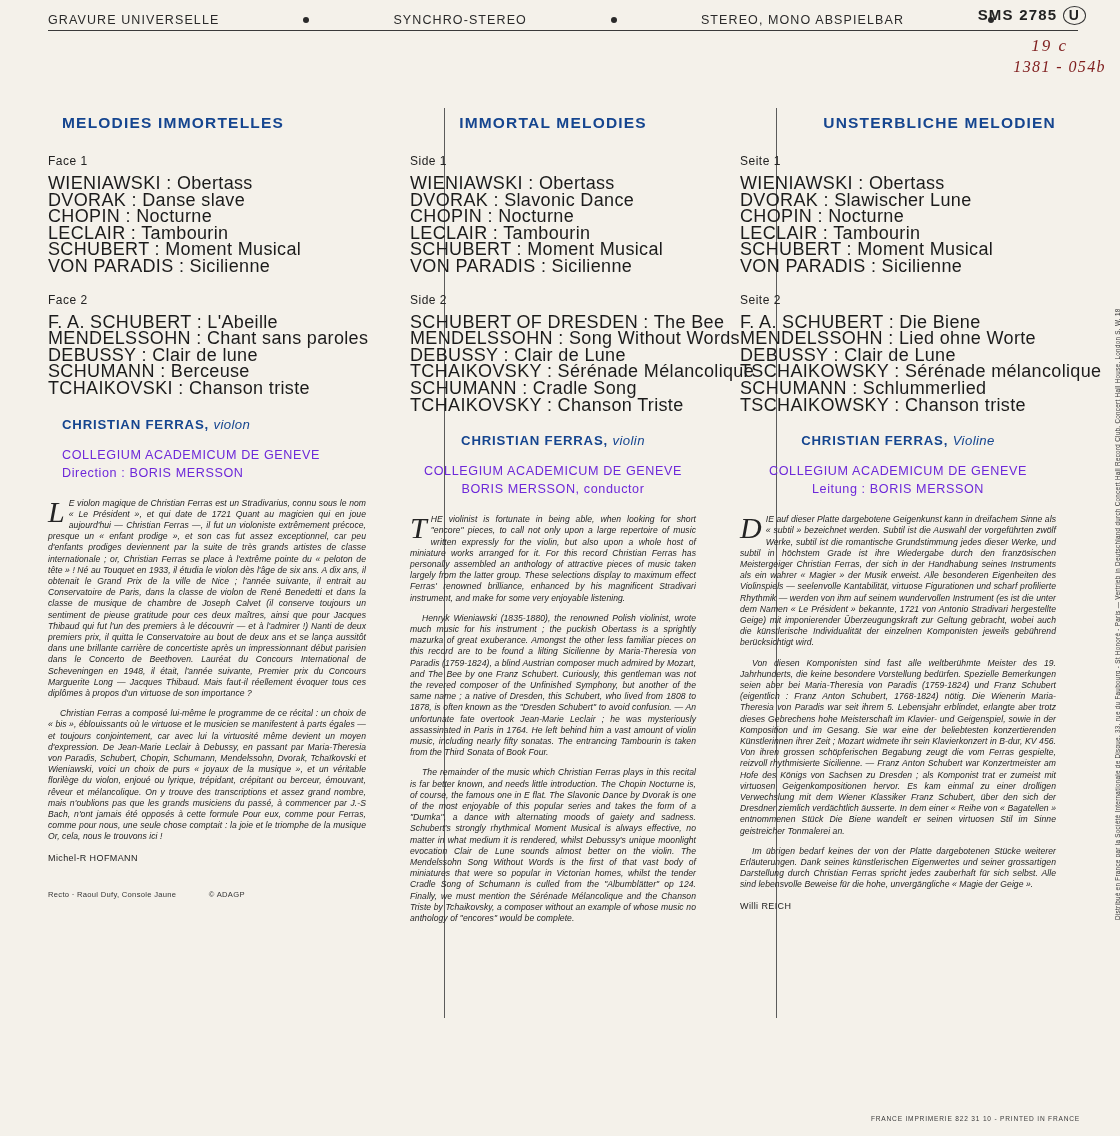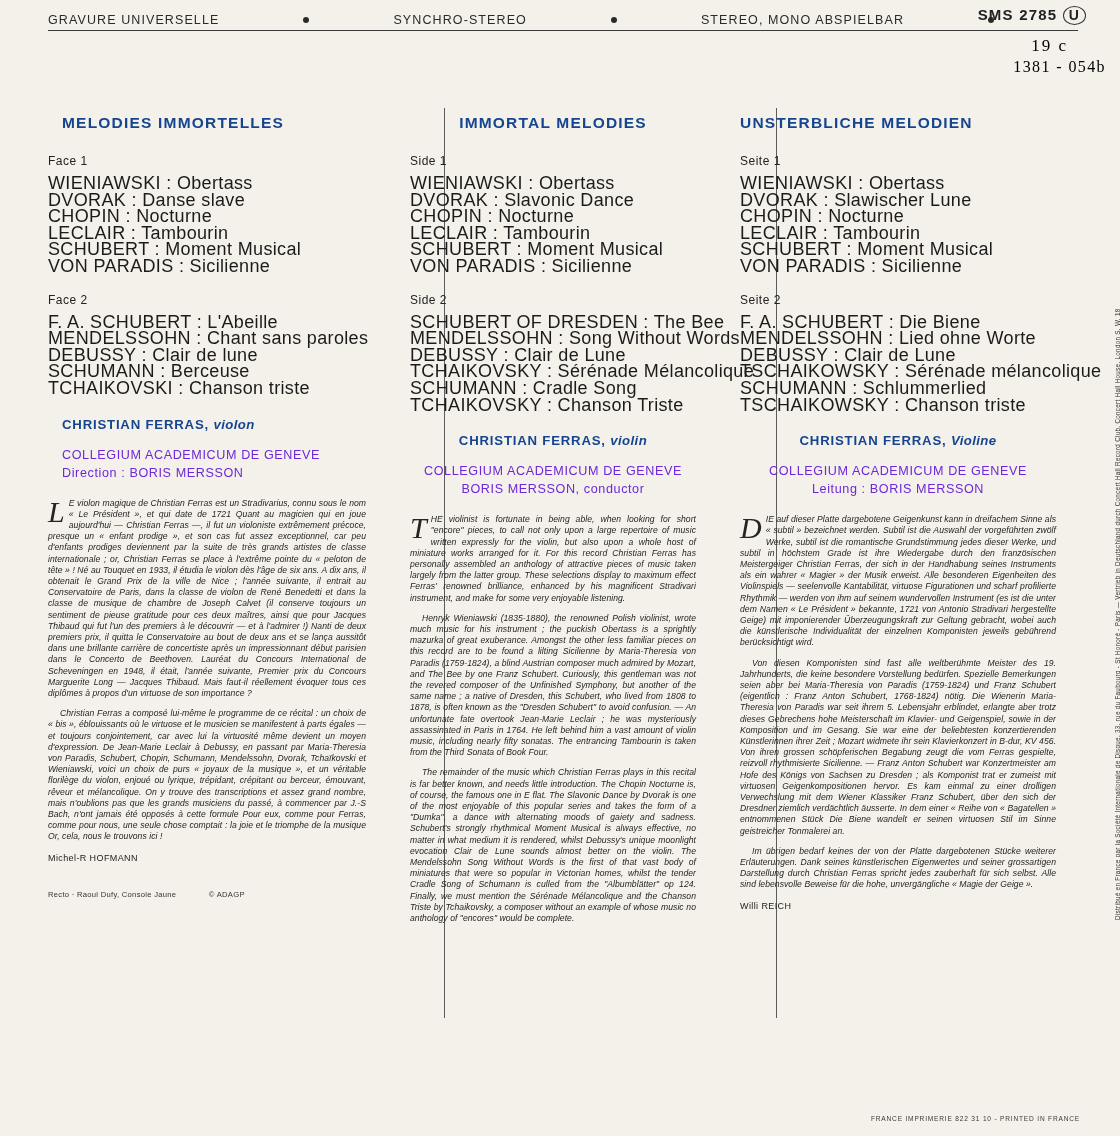--- a/index.html
+++ b/index.html
@@ -63,21 +63,22 @@
     border: 1px solid #333;
     border-radius: 50%;
     padding: 0 5px;
     font-size: 14px;
     line-height: 17px;
   }
   
   .hand {
     position: absolute;
     font-family: "Liberation Serif", serif;
-    color: #000000;
+    color: #7f1d1d;
+    font-style: italic;
   }
   .hand1 { right: 52px; top: 36px; font-size: 17px; letter-spacing: 2px; }
   .hand2 { right: 14px; top: 58px; font-size: 16px; letter-spacing: 1.4px; }
 
   
   .side-vert {
     position: absolute;
     right: 6px;
     top: 140px;
     width: 780px;
@@ -118,21 +119,21 @@
 
   h1.coltitle {
     font-size: 15.5px;
     font-weight: bold;
     letter-spacing: 1.2px;
     color: #15458f;
     margin: 14px 0 22px 0;
     text-align: center;
   }
   .col1 h1.coltitle { text-align: left; padding-left: 14px; }
-  .col3 h1.coltitle { text-align: left; }
+  .col3 h1.coltitle { text-align: right; }
 
   .side-label {
     font-size: 12px;
     letter-spacing: 0.5px;
     margin: 0 0 7px 0;
     color: #222;
   }
   ul.tracks {
     list-style: none;
     margin: 0 0 18px 0;
@@ -151,21 +152,21 @@
   }
   .performer {
     font-size: 13.2px;
     letter-spacing: 0.8px;
     color: #15458f;
     font-weight: bold;
     margin-bottom: 14px;
   }
   .performer .inst {
     font-style: italic;
-    font-weight: bold;
+    font-weight: normal;
     letter-spacing: 0.4px;
   }
   .orch {
     font-size: 12.6px;
     letter-spacing: 0.6px;
     color: #6d28d9;
     line-height: 18px;
   }
   .col1 .performer, .col1 .orch { padding-left: 14px; }
   .col2 .performer, .col2 .orch, .col3 .performer, .col3 .orch { text-align: center; }

